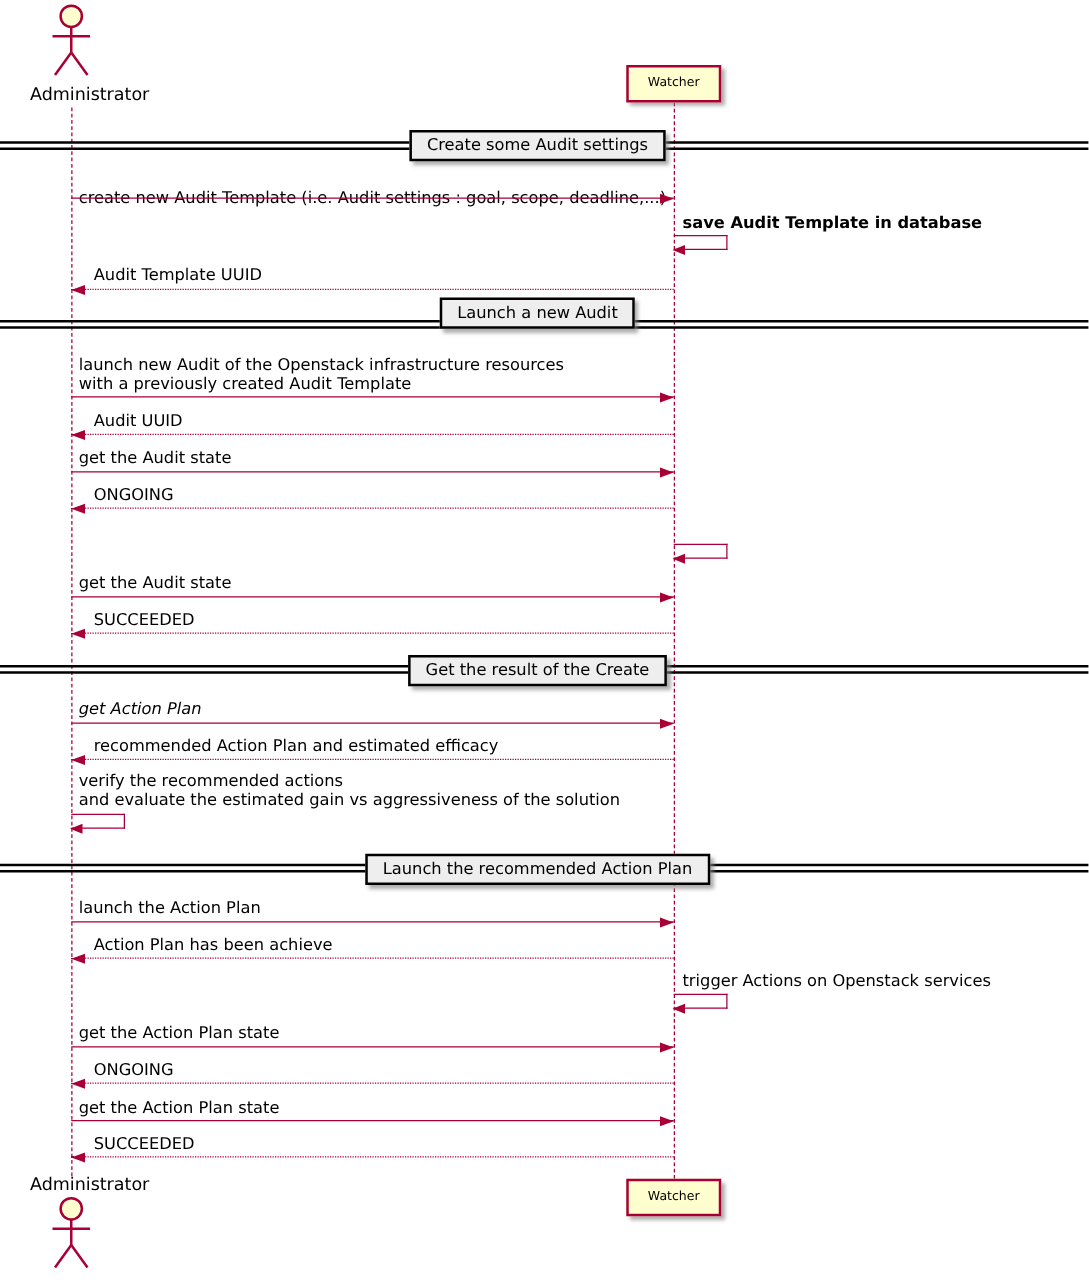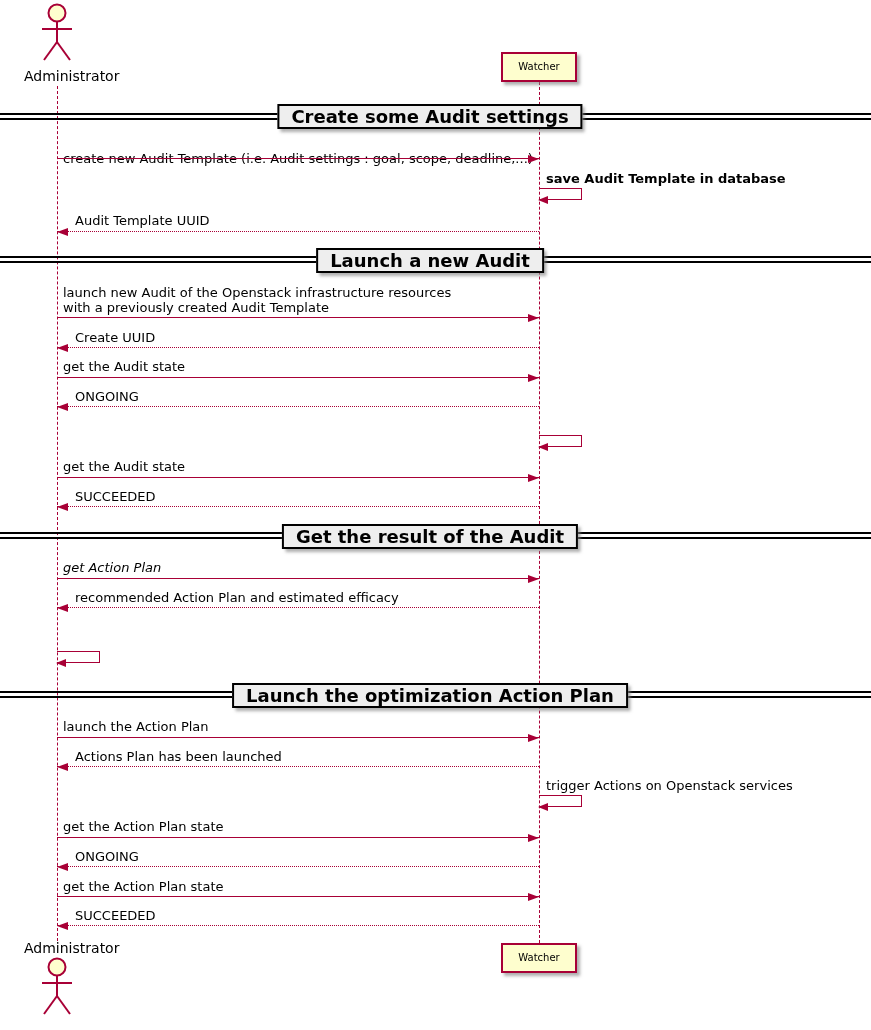--- a/index.html
+++ b/index.html
@@ -27,21 +27,21 @@
     font-size:14px;color:#000;padding-left:24px;
   }
   .actor-svg{position:absolute;left:35px;width:44px;height:64px;}
   .divider-rule{
     position:absolute;left:0;right:0;height:7px;
     border-top:2px solid #000;border-bottom:2px solid #000;
   }
   .divider-box{
     position:absolute;left:430px;transform:translateX(-50%);
     background:var(--dfill);border:2px solid #000;
-    font-size:18px;font-weight:bold;color:#000;white-space:nowrap;
+    font-size:13px;font-weight:normal;color:#000;white-space:nowrap;
     padding:3px 12px;line-height:15px;
     box-shadow:3px 3px 3px rgba(130,130,130,0.65);
   }
   .msg-label{
     position:absolute;font-size:13px;line-height:15px;color:#000;
     white-space:pre-line;
   }
   .arrow{position:absolute;left:57px;width:482px;height:0;}
   .arrow.sync{border-top:1px solid var(--accent);}
   .arrow.reply{border-top:1px dotted var(--accent);}
@@ -95,31 +95,31 @@
   <div class="self-loop" style="left:539px;top:188px;">
       <i></i>
     </div>
 
   <div class="msg-label" style="left:75px;top:213px;">Audit Template UUID</div>
   <div class="arrow reply" style="top:231px;">
       <i class="head-l"></i>
     </div>
 
   <div class="divider-rule" style="top:256px;"></div>
-  <div class="divider-box" style="top:248px;">
+  <div class="divider-box" style="top:238px;">
     <span>Launch a new Audit</span>
   </div>
 
   <div class="msg-label" style="left:63px;top:285px;">launch new Audit of the Openstack infrastructure resources
 with a previously created Audit Template</div>
   <div class="arrow sync" style="top:317px;">
       <i class="head-r"></i>
     </div>
 
-  <div class="msg-label" style="left:75px;top:330px;">Create UUID</div>
+  <div class="msg-label" style="left:75px;top:330px;">Audit UUID</div>
   <div class="arrow reply" style="top:347px;">
       <i class="head-l"></i>
     </div>
 
   <div class="msg-label" style="left:63px;top:359px;">get the Audit state</div>
   <div class="arrow sync" style="top:377px;">
       <i class="head-r"></i>
     </div>
 
   <div class="msg-label" style="left:75px;top:389px;">ONGOING</div>
@@ -136,48 +136,50 @@
       <i class="head-r"></i>
     </div>
 
   <div class="msg-label" style="left:75px;top:489px;">SUCCEEDED</div>
   <div class="arrow reply" style="top:506px;">
       <i class="head-l"></i>
     </div>
 
   <div class="divider-rule" style="top:532px;"></div>
   <div class="divider-box" style="top:524px;">
-    <span>Get the result of the Audit</span>
+    <span>Get the result of the Create</span>
   </div>
 
   <div class="msg-label" style="left:63px;top:560px;font-style:italic;">get Action Plan</div>
   <div class="arrow sync" style="top:578px;">
       <i class="head-r"></i>
     </div>
 
   <div class="msg-label" style="left:75px;top:590px;">recommended Action Plan and estimated efficacy</div>
   <div class="arrow reply" style="top:607px;">
       <i class="head-l"></i>
     </div>
 
+  <div class="msg-label" style="left:63px;top:618px;">verify the recommended actions
+and evaluate the estimated gain vs aggressiveness of the solution</div>
   <div class="self-loop" style="left:57px;top:651px;">
       <i></i>
     </div>
 
   <div class="divider-rule" style="top:691px;"></div>
   <div class="divider-box" style="top:683px;">
-    <span>Launch the optimization Action Plan</span>
+    <span>Launch the recommended Action Plan</span>
   </div>
 
   <div class="msg-label" style="left:63px;top:719px;">launch the Action Plan</div>
   <div class="arrow sync" style="top:737px;">
       <i class="head-r"></i>
     </div>
 
-  <div class="msg-label" style="left:75px;top:749px;">Actions Plan has been launched</div>
+  <div class="msg-label" style="left:75px;top:749px;">Action Plan has been achieve</div>
   <div class="arrow reply" style="top:766px;">
       <i class="head-l"></i>
     </div>
 
   <div class="msg-label" style="left:546px;top:778px;">trigger Actions on Openstack services</div>
   <div class="self-loop" style="left:539px;top:795px;">
       <i></i>
     </div>
 
   <div class="msg-label" style="left:63px;top:819px;">get the Action Plan state</div>

